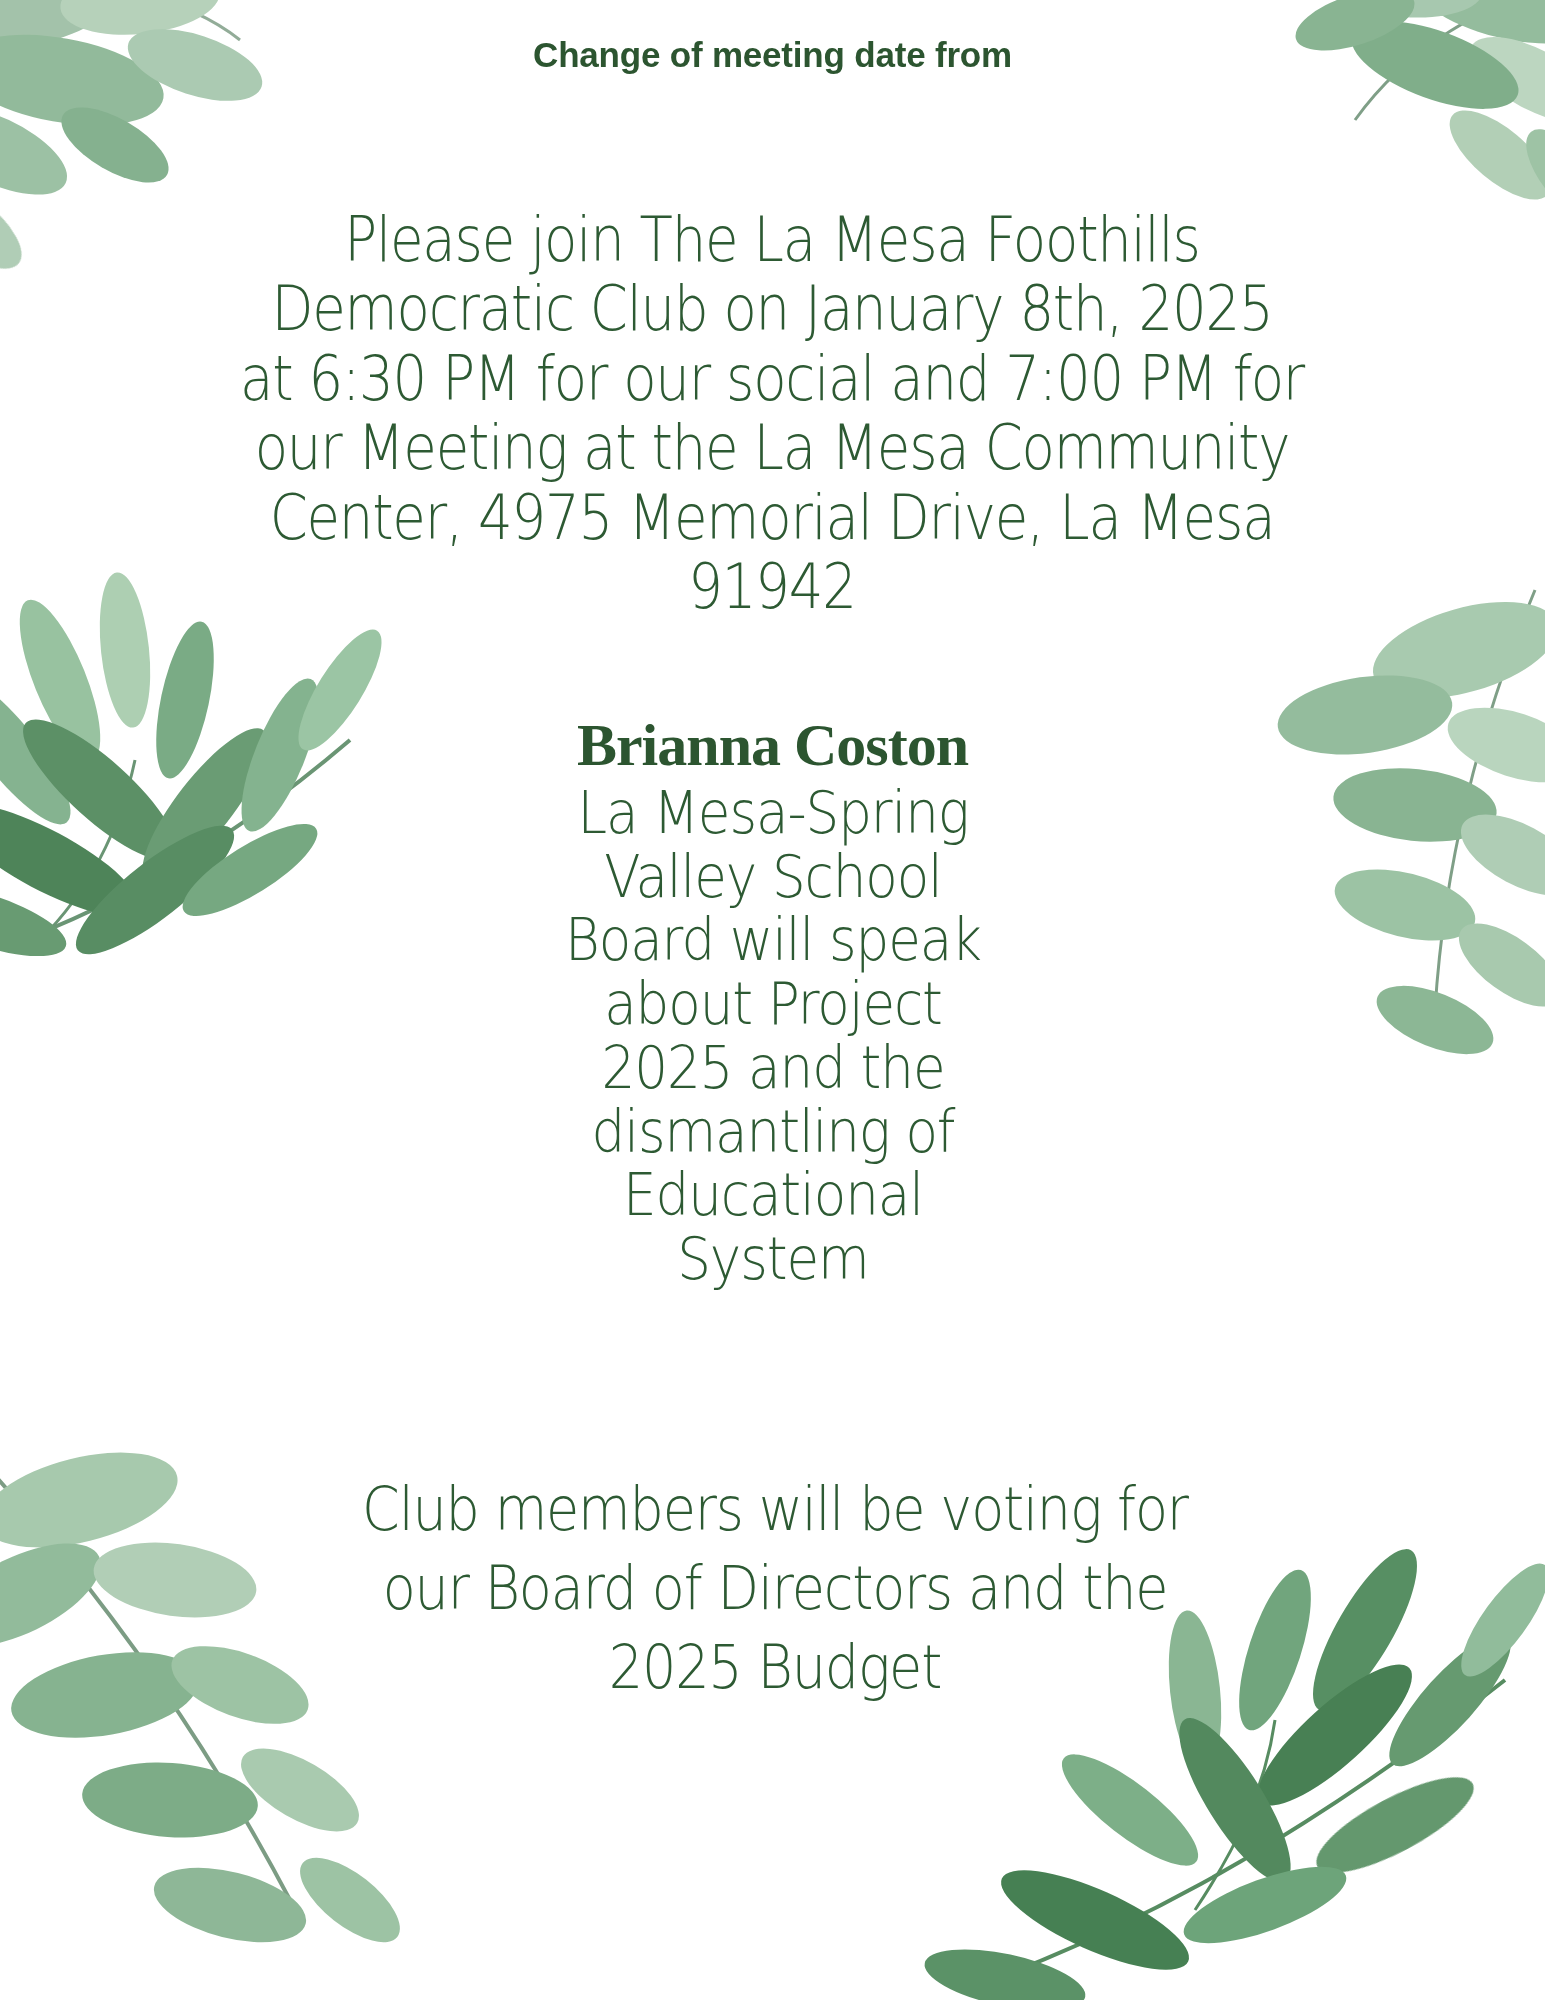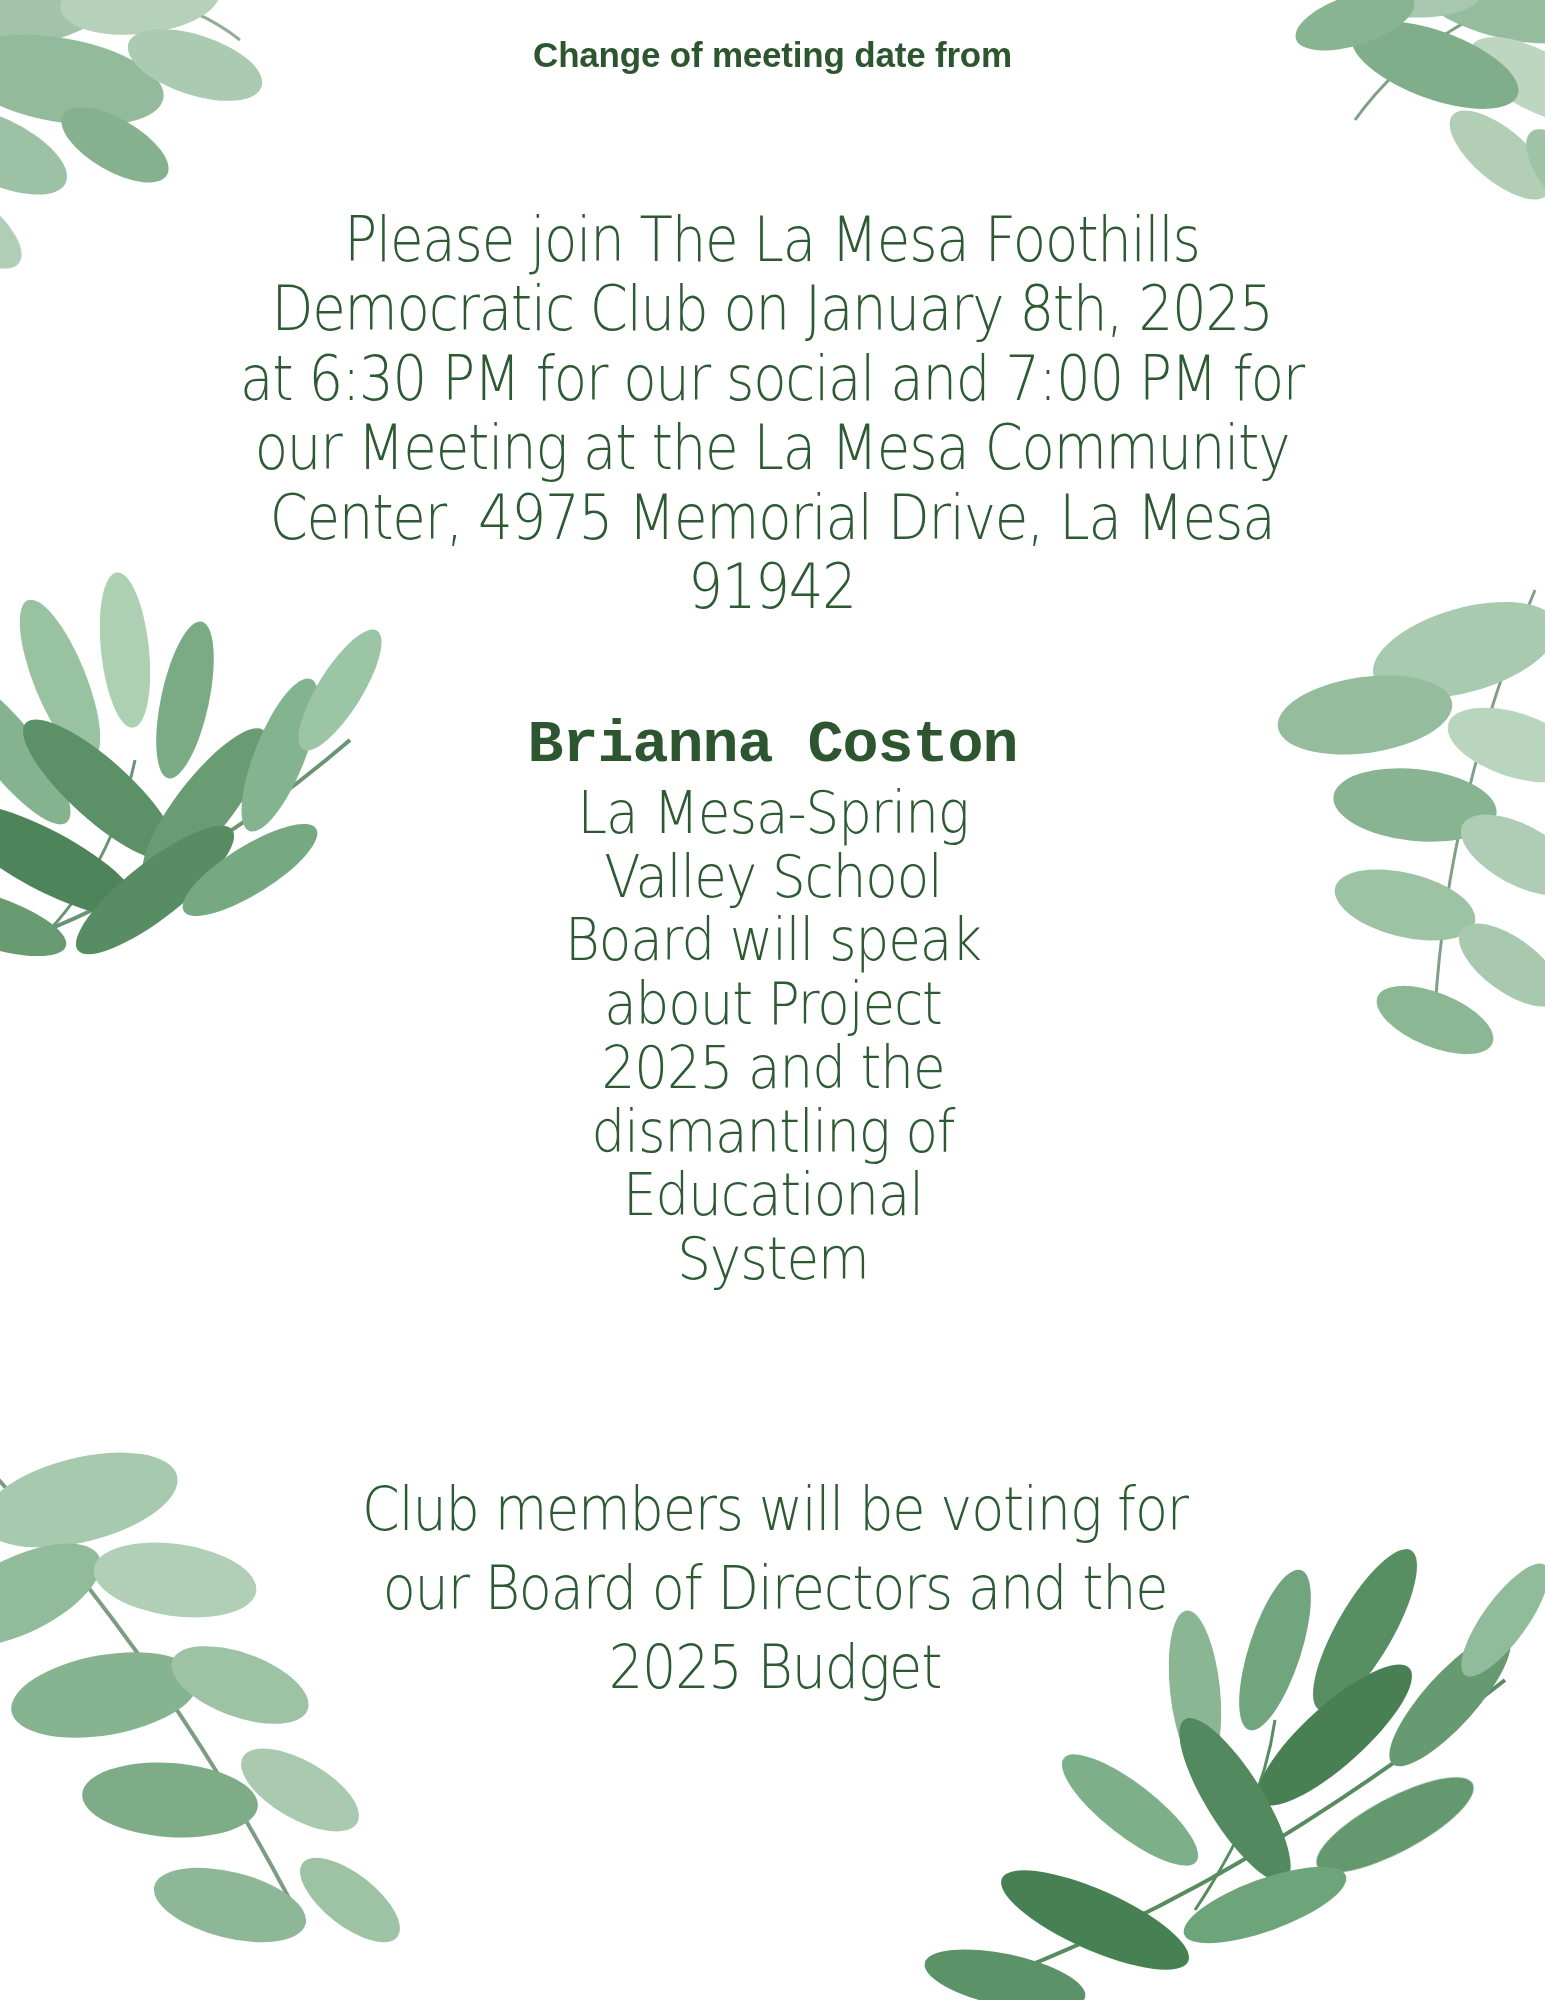--- a/index.html
+++ b/index.html
@@ -82,21 +82,21 @@
     left: 0;
     width: 100%;
     text-align: center;
   }
   .speaker-name {
     display: block;
     font-size: 60px;
     line-height: 1.0;
     font-weight: 700;
     color: #2c5530;
-    font-family: Liberation Mono, monospace;
+    font-family: Liberation Serif, serif;
     letter-spacing: -1px;
   }
   .speaker-bio {
     display: block;
     margin: 6px auto 0 auto;
     width: 600px;
     font-size: 59px;
     line-height: 1.08;
     font-weight: 300;
     color: #2d5a33;

